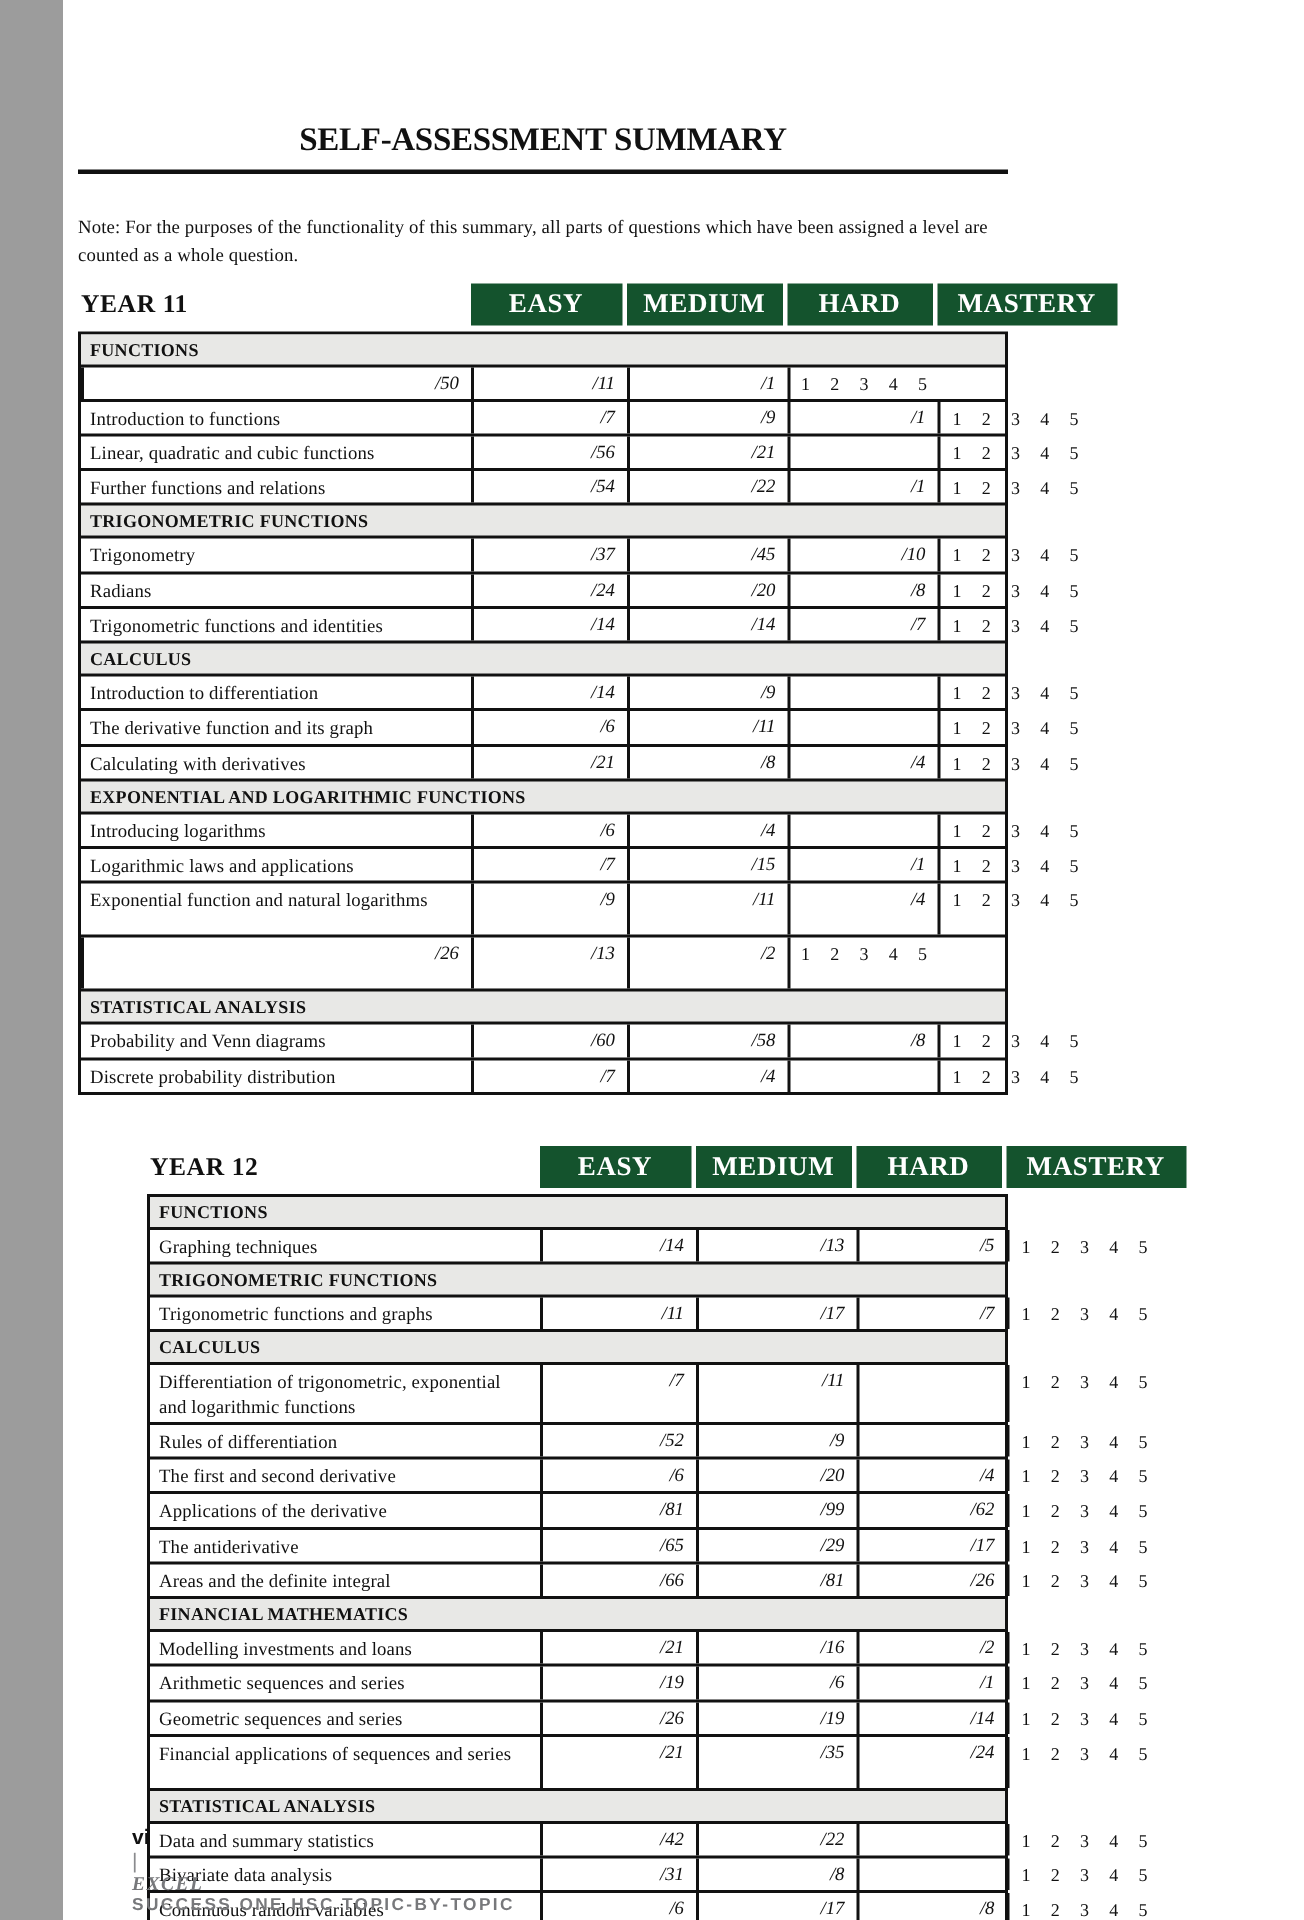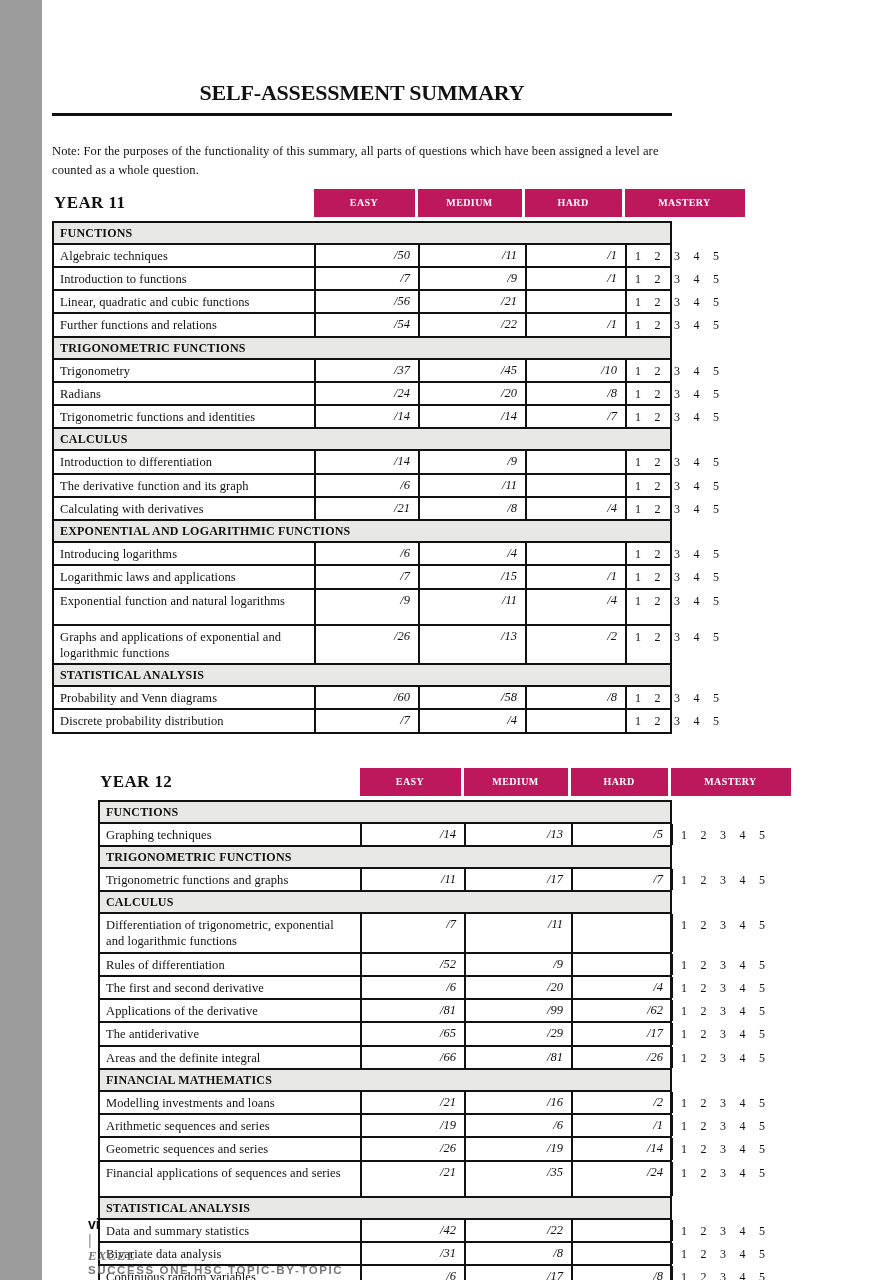--- a/index.html
+++ b/index.html
@@ -11,21 +11,21 @@
 
   .doc-title { margin-top:80px; text-align:center; font-size:22px; font-weight:bold; letter-spacing:-0.2px; }
   .title-rule { height:3px; background:#111; margin-top:7px; }
   .note { margin-top:26px; font-size:12.5px; line-height:1.5; letter-spacing:0.1px; }
 
   .year-block { margin-top:9px; }
   .year-block + .year-block { margin-top:34px;padding-left:46px; }
 
   .year-head { display:grid; grid-template-columns:260px 104px 107px 100px 123px; height:28px; margin-bottom:4px; }
   .year-label { align-self:center; font-size:17px; font-weight:bold; letter-spacing:0.4px; padding-left:2px; }
-  .col-head { background:#be185d; color:#ffffff; font-weight:bold; font-size:10px;
+  .col-head { background:#14532d; color:#ffffff; font-weight:bold; font-size:18px;
               display:flex; align-items:center; justify-content:center; margin:0 1.5px; letter-spacing:0.4px; }
 
   .tbl { border:2px solid #111; }
   .sec-row { background:#e8e8e6; font-weight:bold; font-size:12px; letter-spacing:0.2px;
              padding:3px 6px 2px; min-height:20px; border-top:2px solid #111; }
   .tbl > :first-child { border-top:none; }
   .row { display:grid; grid-template-columns:260px 104px 107px 100px 1fr; border-top:2px solid #111; min-height:21.5px; }
   .row.tall { min-height:36px; }
   .cell { border-left:2px solid #111; padding:3px 8px 2px; font-size:12.5px; }
   .cell.topic { border-left:none; padding-left:6px; line-height:1.3; letter-spacing:0.1px; }
@@ -57,21 +57,20 @@
           <div class="year-head">
             <div class="year-label">YEAR 11</div>
             <div class="col-head">EASY</div>
             <div class="col-head">MEDIUM</div>
             <div class="col-head">HARD</div>
             <div class="col-head">MASTERY</div>
           </div>
           <div class="tbl">
             <div class="sec-row">FUNCTIONS</div>
             <div class="row">
-              <div class="cell topic">Algebraic techniques</div>
               <div class="cell val">/50</div>
               <div class="cell val">/11</div>
               <div class="cell val">/1</div>
               <div class="cell mastery">
                 <span>1</span>
                 <span>2</span>
                 <span>3</span>
                 <span>4</span>
                 <span>5</span>
               </div>
@@ -229,21 +228,20 @@
               <div class="cell val">/4</div>
               <div class="cell mastery">
                 <span>1</span>
                 <span>2</span>
                 <span>3</span>
                 <span>4</span>
                 <span>5</span>
               </div>
             </div>
             <div class="row tall">
-              <div class="cell topic">Graphs and applications of exponential and logarithmic functions</div>
               <div class="cell val">/26</div>
               <div class="cell val">/13</div>
               <div class="cell val">/2</div>
               <div class="cell mastery">
                 <span>1</span>
                 <span>2</span>
                 <span>3</span>
                 <span>4</span>
                 <span>5</span>
               </div>

